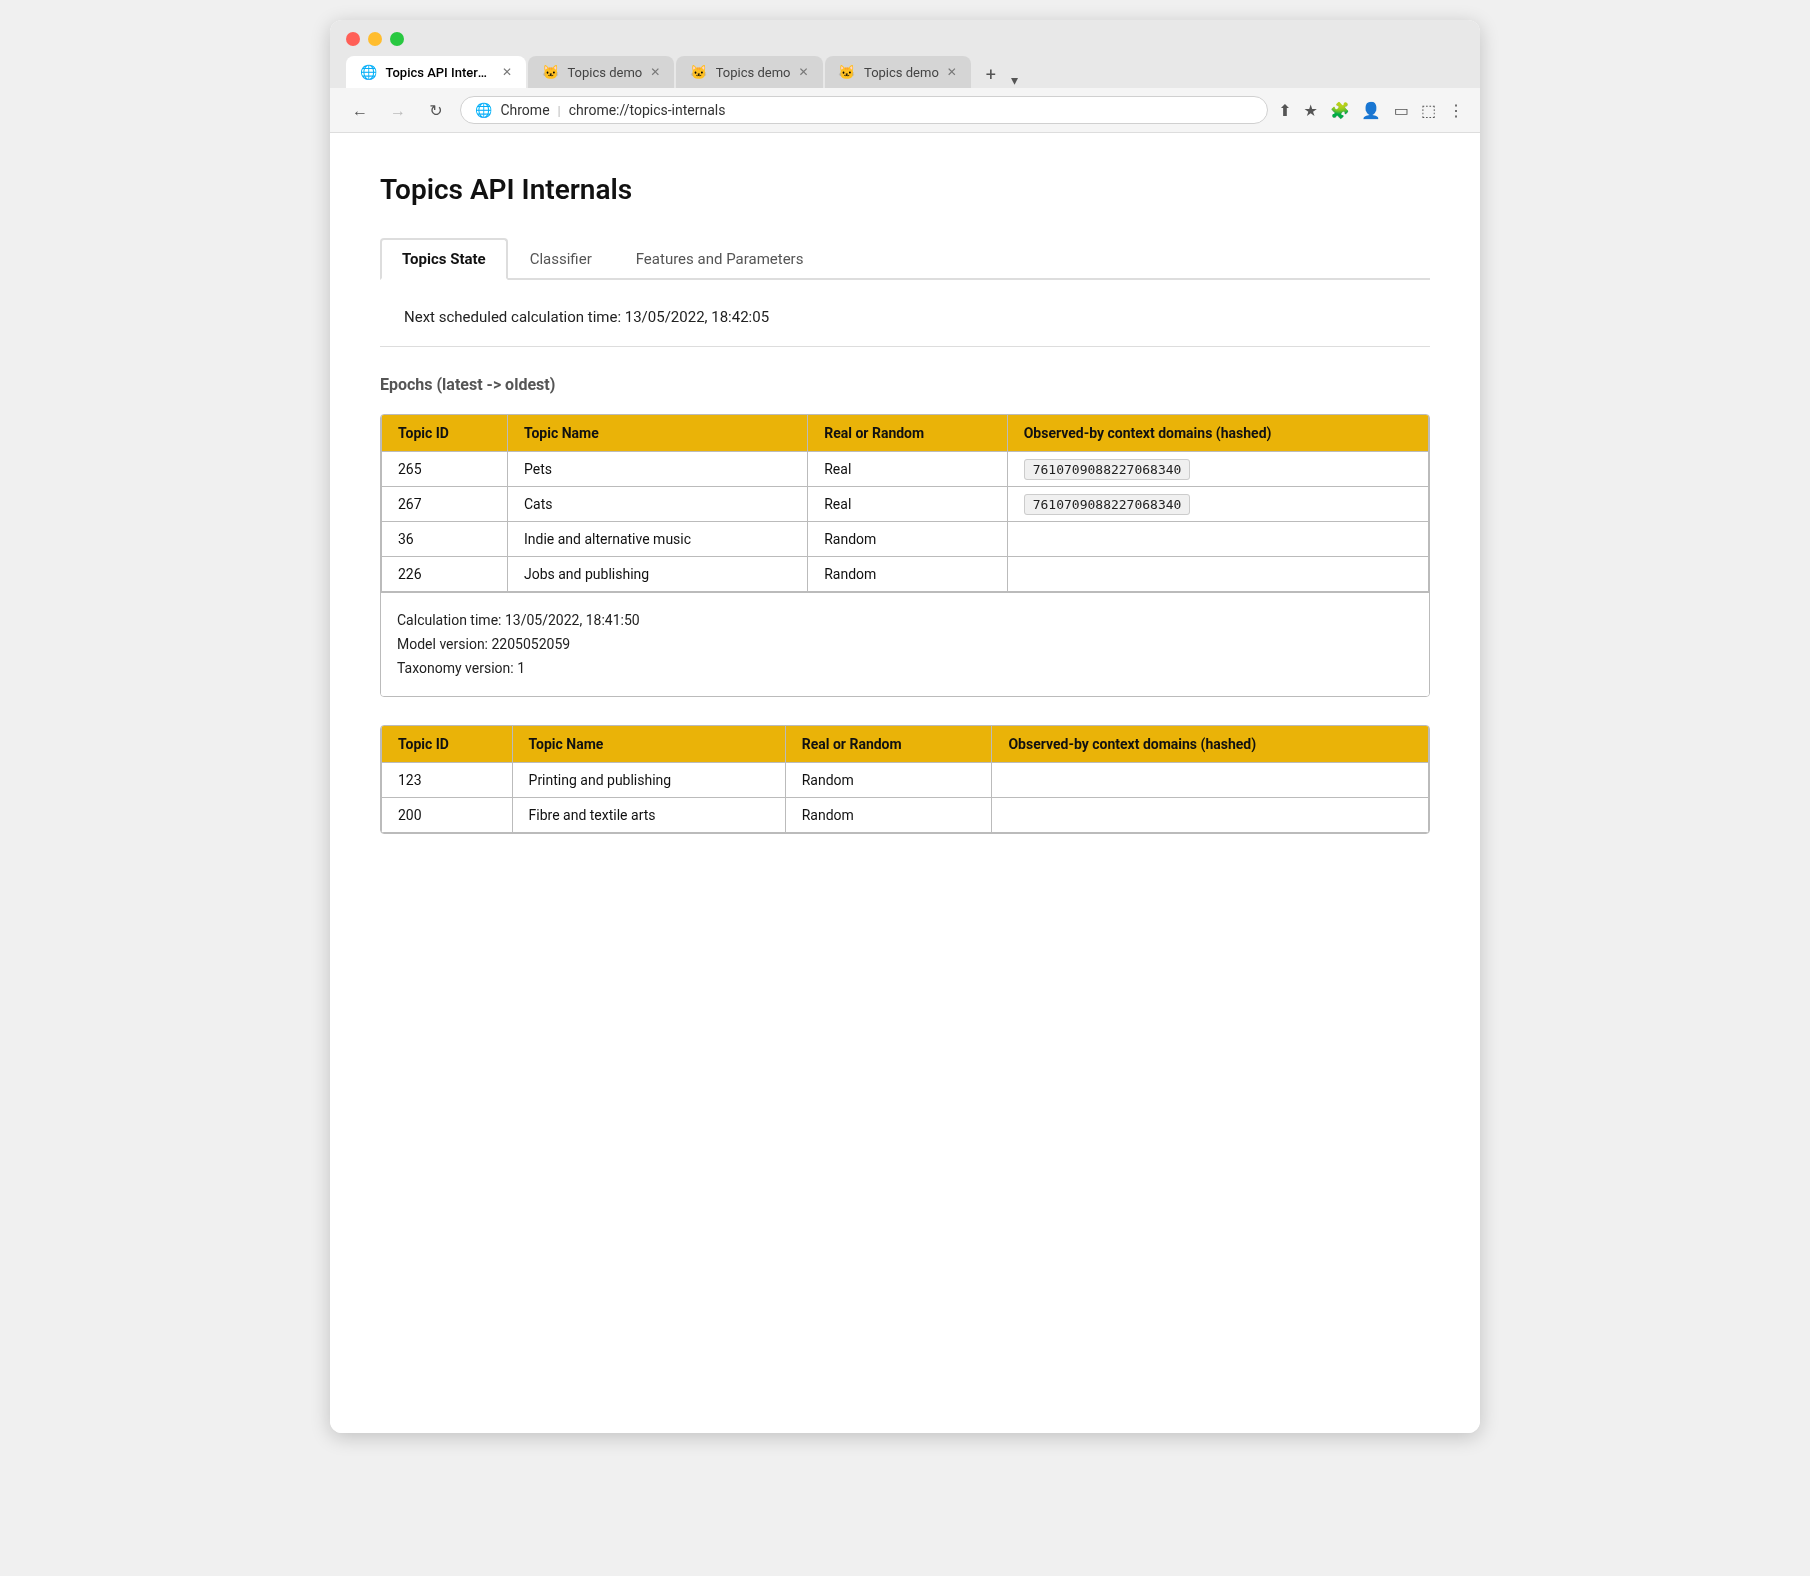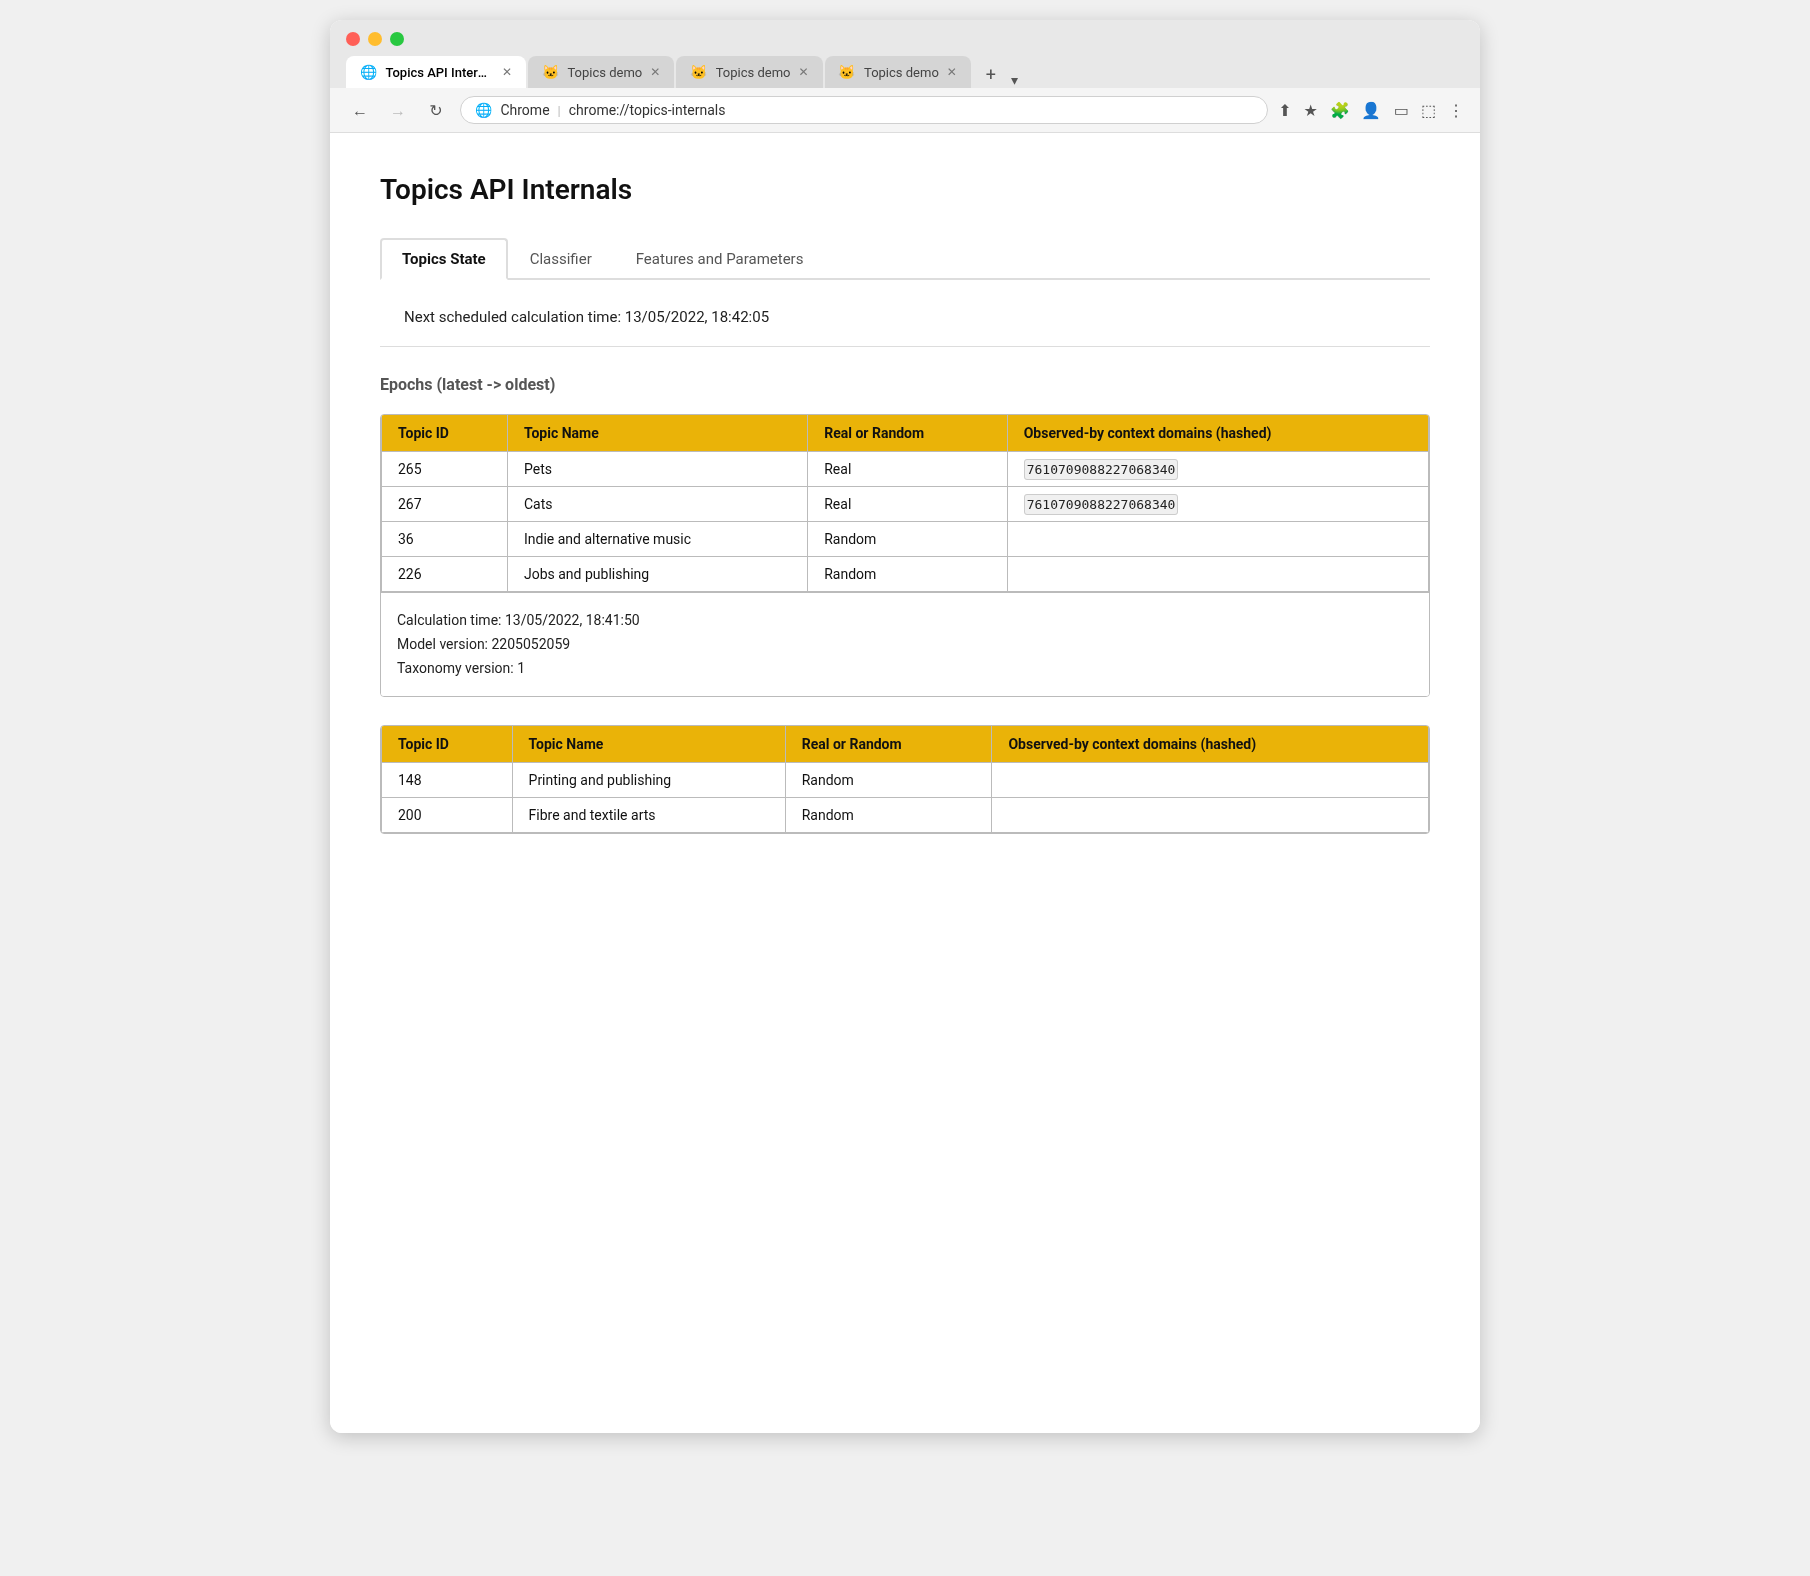--- a/index.html
+++ b/index.html
@@ -233,21 +233,21 @@
       font-size: 14px;
       color: #111;
     }
     tr:first-child th { border-top: none; }
     tr:first-child td { border-top: none; }
 
     .domain-badge {
       background: #f0f0f0;
       border: 1px solid #ccc;
       border-radius: 3px;
-      padding: 2px 2px;
+      padding: 2px 8px;
       font-size: 13px;
       font-family: monospace;
       color: #222;
     }
 
     .epoch-meta {
       padding: 16px 16px;
       font-size: 14px;
       color: #222;
       line-height: 1.7;
@@ -381,21 +381,21 @@
         <thead>
           <tr>
             <th>Topic ID</th>
             <th>Topic Name</th>
             <th>Real or Random</th>
             <th>Observed-by context domains (hashed)</th>
           </tr>
         </thead>
         <tbody id="epoch2-tbody">
         <tr>
-              <td>148</td>
+              <td>123</td>
               <td>Printing and publishing</td>
               <td>Random</td>
               <td></td>
             </tr>
             <tr>
               <td>200</td>
               <td>Fibre and textile arts</td>
               <td>Random</td>
               <td></td>
             </tr>

